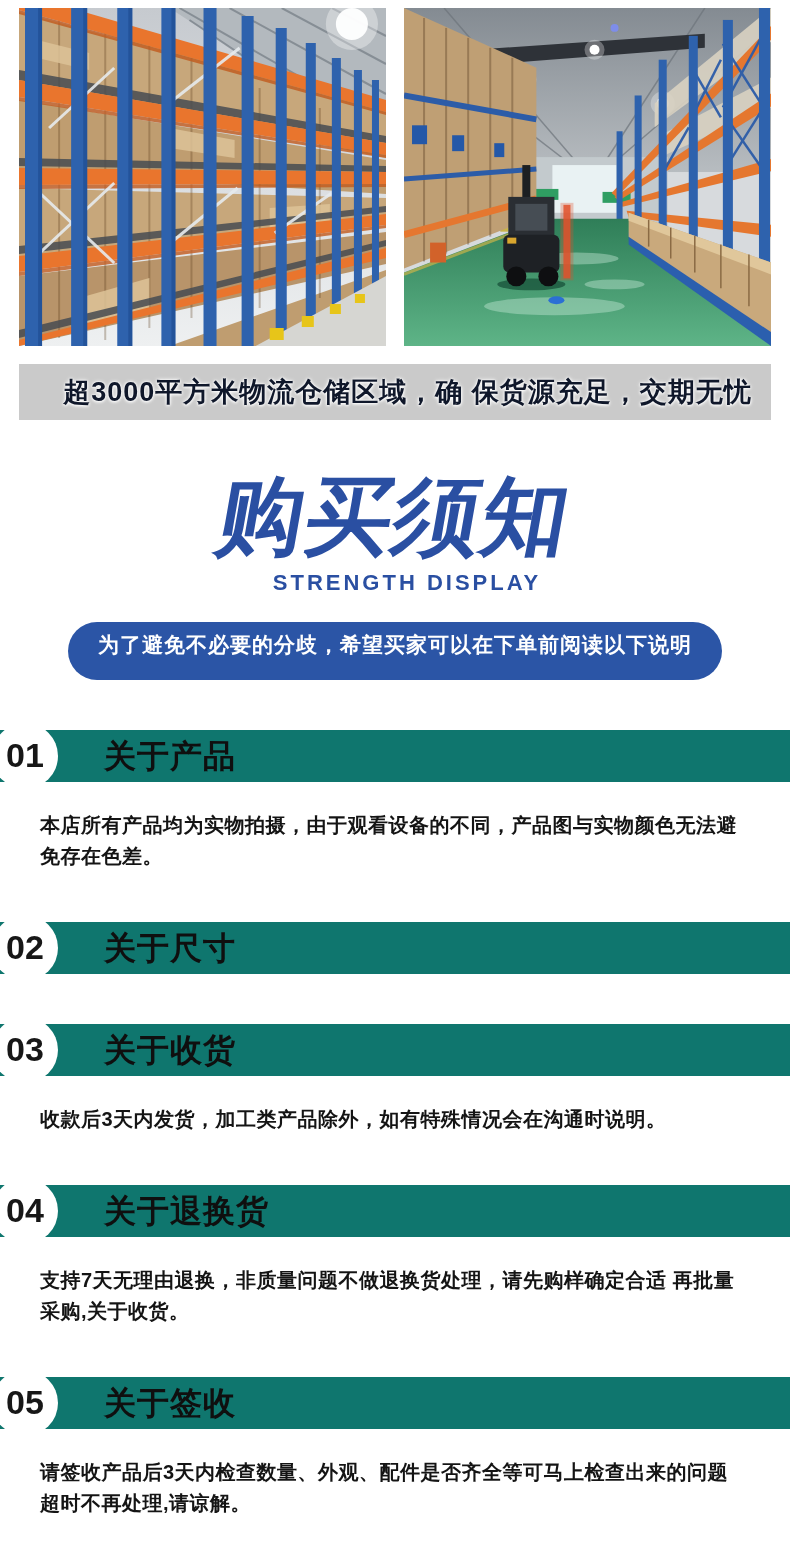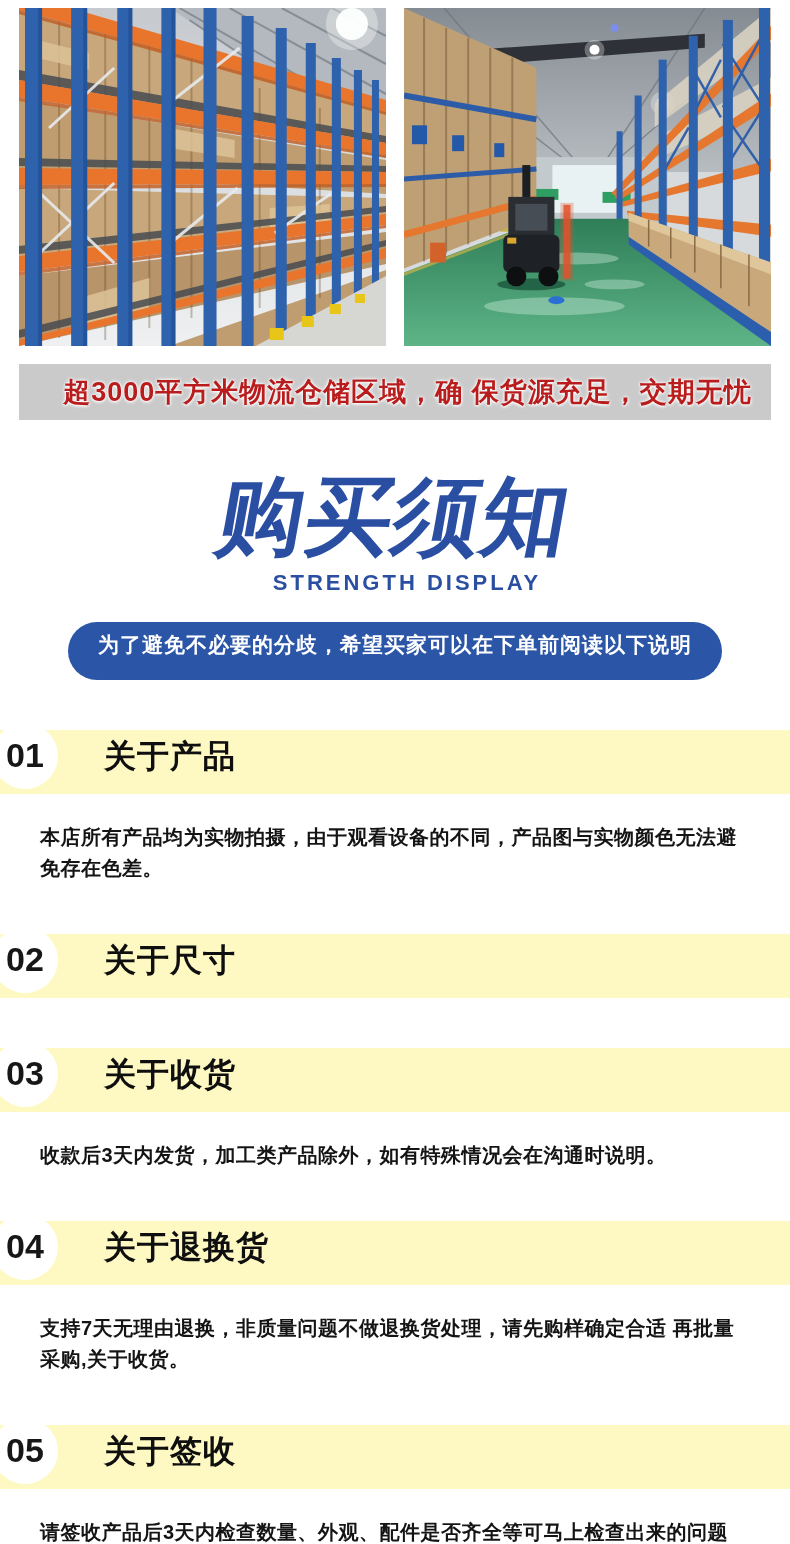--- a/index.html
+++ b/index.html
@@ -8,37 +8,37 @@
 
   
   .photos{display:flex;gap:18px;padding:8px 19px 0 19px;}
   .photo{width:367px;height:338px;overflow:hidden;background:#d7dadd;}
   .photo svg{display:block;width:100%;height:100%;}
 
   
   .gray-banner{margin:18px 19px 0 19px;height:56px;background:#cacaca;
     display:flex;align-items:center;justify-content:center;}
   .gray-banner span{font-size:27px;font-weight:800;letter-spacing:1px;
-    color:#b91c1c;text-shadow:0 0 2px #ffffff,0 0 4px #ffffff,0 1px 3px rgba(255,255,255,.9);margin-left:25px;}
+    color:#0f172a;text-shadow:0 0 2px #ffffff,0 0 4px #ffffff,0 1px 3px rgba(255,255,255,.9);margin-left:25px;}
 
   
   .title-block{margin-top:56px;text-align:center;}
   .title-cn{display:inline-block;font-size:86px;line-height:.95;font-weight:900;
     color:#2a4fa2;transform:skewX(-10deg);letter-spacing:2px;}
   .title-en{margin-top:12px;font-size:22px;font-weight:600;letter-spacing:3px;color:#2a4fa2;padding-left:24px;}
 
   
   .pill-wrap{margin-top:26px;text-align:center;}
   .pill{display:inline-block;background:#2b55a6;color:#ffffff;font-size:21px;font-weight:700;
     padding:9px 30px 21px 30px;border-radius:999px;letter-spacing:1px;}
 
   
   .section{margin-top:50px;}
   .section:first-of-type{margin-top:52px;}
-  .sec-header{position:relative;height:64px;background:#fef9c3;}
+  .sec-header{position:relative;height:52px;background:#0f766e;}
   .sec-num{position:absolute;left:-8px;top:-7px;width:66px;height:66px;border-radius:50%;
     background:#ffffff;display:flex;align-items:center;justify-content:center;
     font-size:34px;font-weight:800;color:#171717;}
   .sec-title{position:absolute;left:84px;top:0;line-height:52px;font-size:32px;font-weight:800;color:#0f0f0f;letter-spacing:1px;margin-left:20px;}
   .sec-body{margin:28px 40px 0 40px;font-size:20px;font-weight:600;color:#141414;line-height:1.55;letter-spacing:.5px;}
 </style>
 </head>
 <body>
 
 <div class="page">

